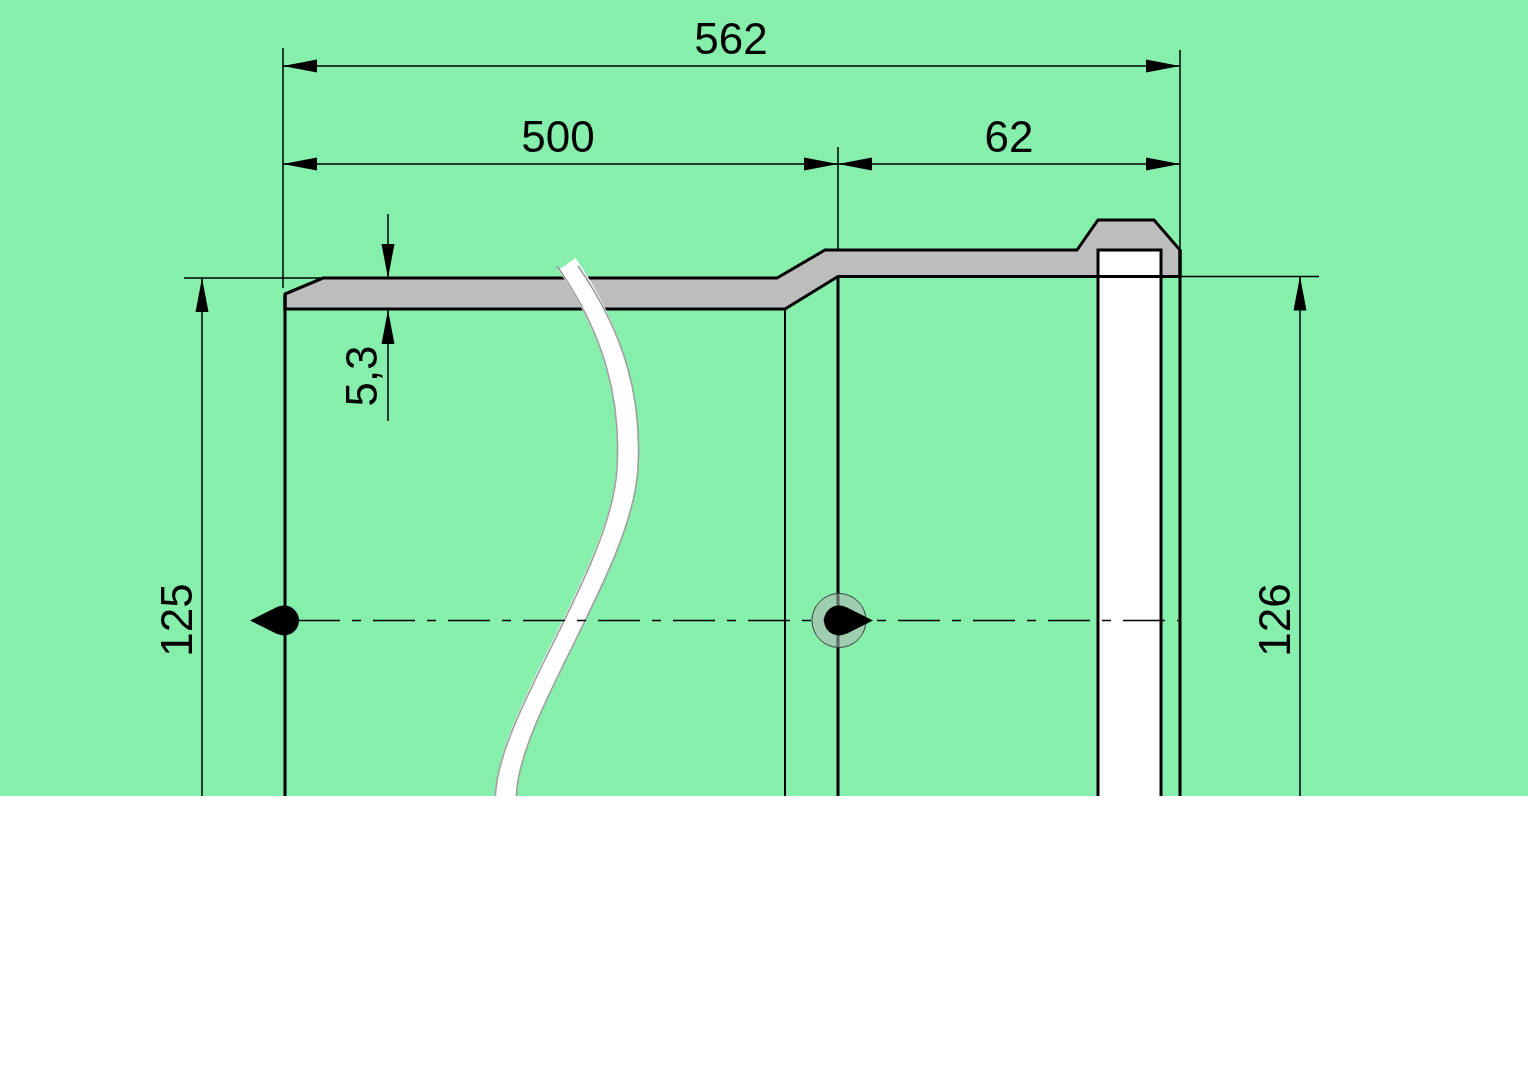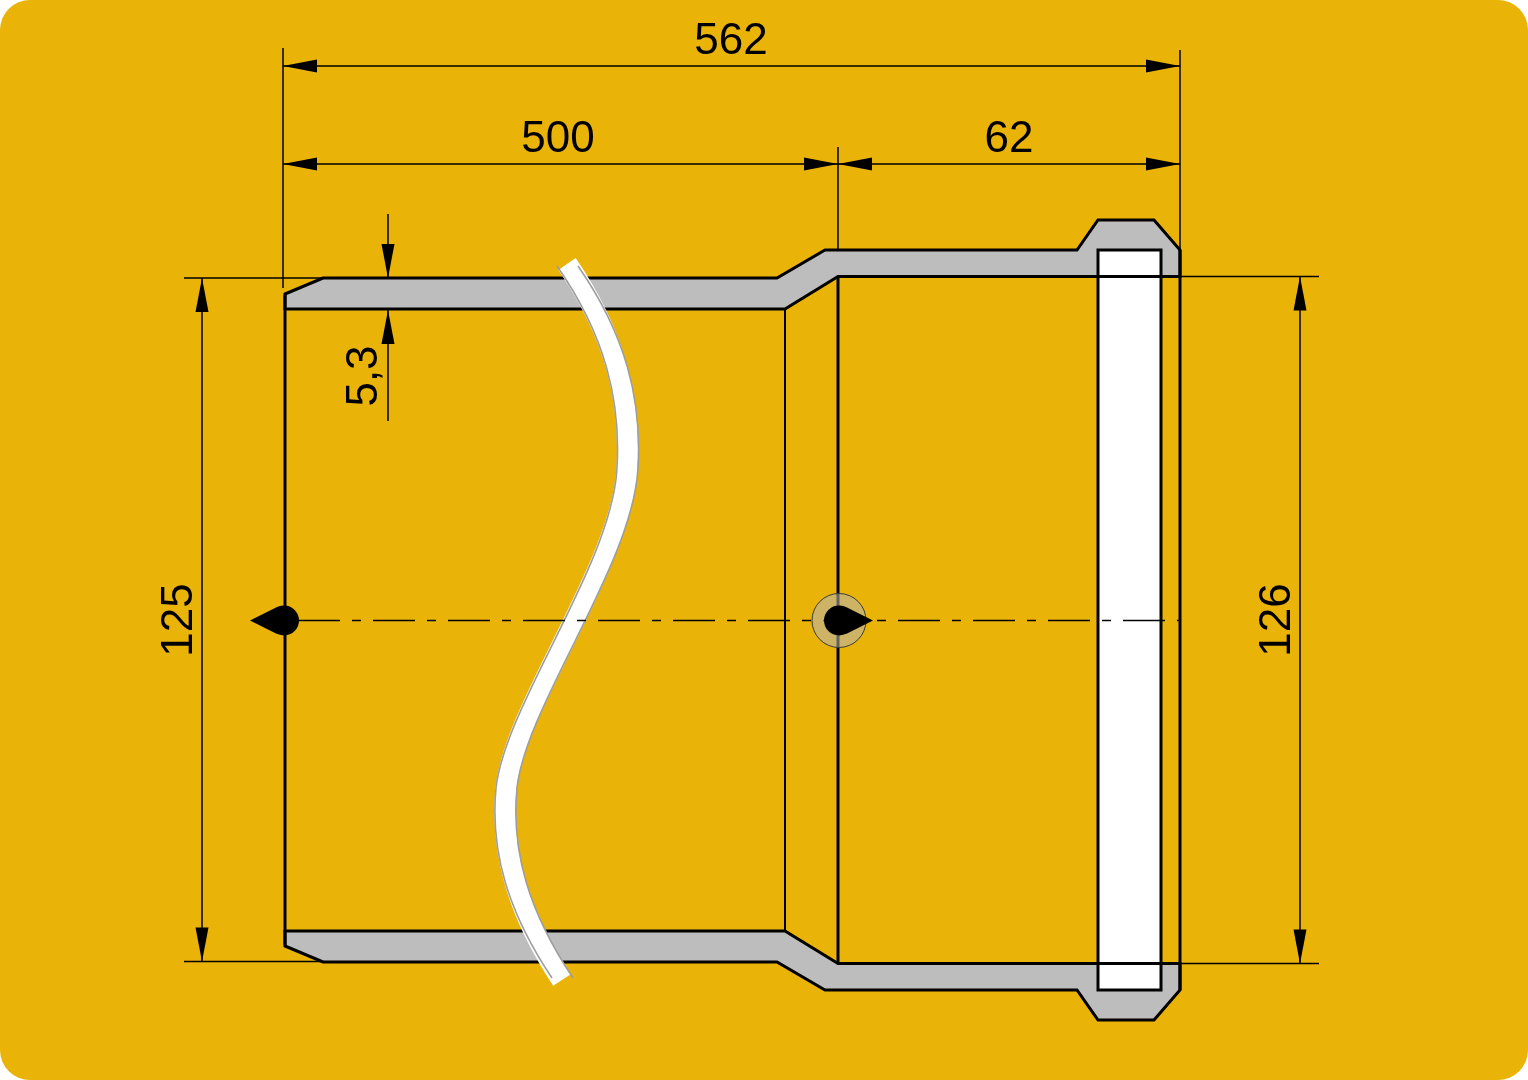--- a/index.html
+++ b/index.html
@@ -1,22 +1,21 @@
 <!DOCTYPE html>
 <html><head>
 <meta charset="utf-8">
 <style>
   html,body{margin:0;padding:0;background:#ffffff;}
   .stage{
     position:relative;
-    width:1528px;height:1080px;
-    background:#eab308;
+    width:1528px;height:796px;
+    background:#86efac;
     overflow:hidden;
     font-family:"Liberation Sans", sans-serif;
-    border-radius:30px;
   }
   svg{display:block;}
   .edge-thick{stroke:#000000;stroke-width:3;fill:none;stroke-linejoin:miter;}
   .edge-med{stroke:#000000;stroke-width:2;fill:none;}
   .thin{stroke:#000000;stroke-width:1.5;fill:none;}
   .centerline{stroke:#000000;stroke-width:1.5;fill:none;stroke-dasharray:42 12 9 12;}
   .wall{stroke:#000000;stroke-width:3;stroke-linejoin:miter;}
   .slot{fill:#ffffff;stroke:#000000;stroke-width:3;}
   .break-mask{fill:none;stroke:#ffffff;stroke-width:21;stroke-linecap:butt;}
   .break-curve{fill:none;stroke-width:1.6;}

